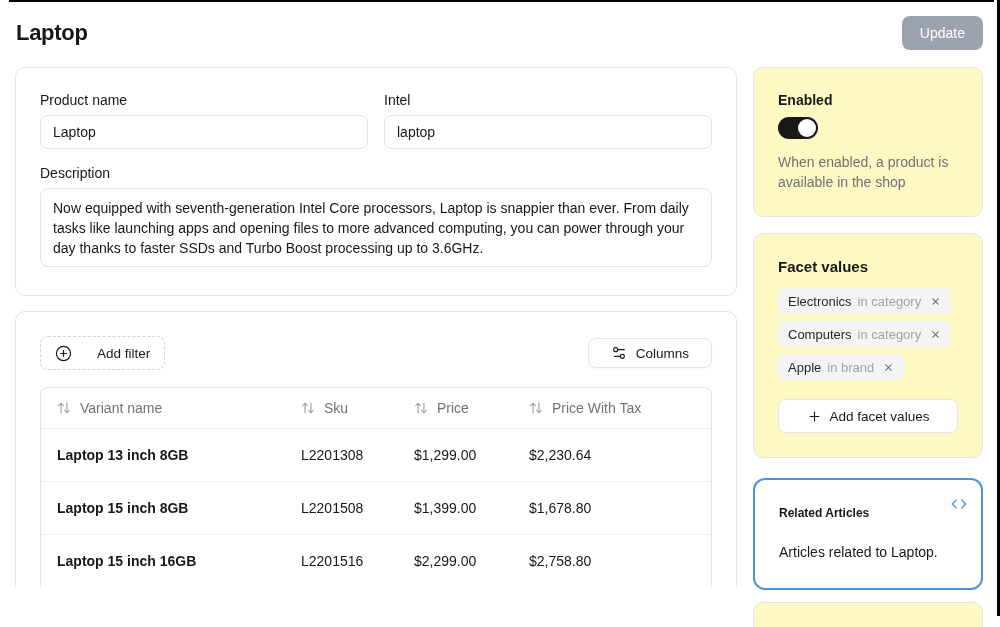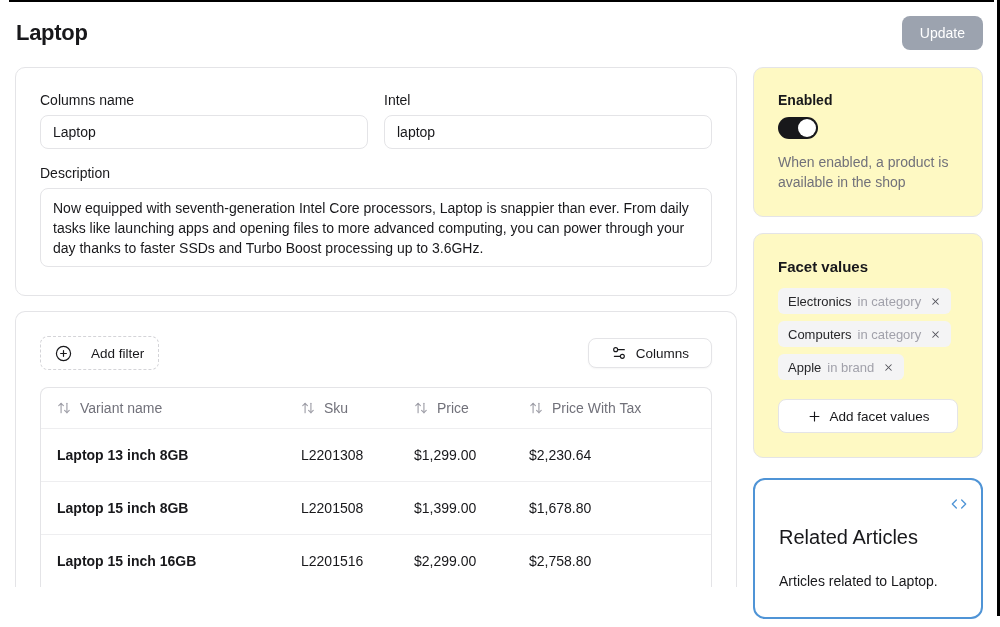--- a/index.html
+++ b/index.html
@@ -48,21 +48,21 @@
   .textarea {
     width: 100%; height: 79px; border: 1px solid #e4e4e7; border-radius: 8px;
     padding: 9px 12px; font-family: inherit; font-size: 14px; line-height: 20px;
     color: #18181b; background: #fff; resize: none; outline: none; overflow: hidden;
   }
 
   
   .card-variants { padding: 24px 24px 0 24px; border-bottom: none; border-radius: 10px 10px 0 0; }
   .toolbar { display: flex; justify-content: space-between; align-items: center; margin-bottom: 17px; }
   .btn-add-filter {
-    display: inline-flex; align-items: center; gap: 19px;
+    display: inline-flex; align-items: center; gap: 25px;
     border: 1px dashed #d4d4d8; background: #fff; border-radius: 8px;
     height: 34px; padding: 0 14px; font-family: inherit; font-size: 13.5px;
     font-weight: 500; color: #18181b; cursor: pointer;
   }
   .btn-columns {
     display: inline-flex; align-items: center; gap: 9px;
     border: 1px solid #e4e4e7; background: #fff; border-radius: 8px;
     height: 30px; padding: 0 22px; font-family: inherit; font-size: 13.5px;
     font-weight: 500; color: #18181b; cursor: pointer;
     box-shadow: 0 1px 2px rgba(0,0,0,0.04);
@@ -104,21 +104,21 @@
     margin-top: 12px; width: 100%; height: 34px;
     display: inline-flex; align-items: center; justify-content: center; gap: 8px;
     border: 1px solid #e4e4e7; background: #fff; border-radius: 8px;
     font-family: inherit; font-size: 13.5px; font-weight: 500; color: #18181b; cursor: pointer;
   }
 
   .card-related {
     position: relative; background: #fff; border: 2px solid #4f94d6;
     border-radius: 12px; padding: 26px 24px 28px 24px; margin-top: 20px;
   }
-  .related-title { font-size: 20px; font-weight: 400; margin-top: 20px; }
+  .related-title { font-size: 12px; font-weight: 700; }
   .related-desc { margin-top: 24px; font-size: 14px; }
   .code-icon { position: absolute; top: 16px; right: 14px; color: #4f94d6; display: inline-flex; cursor: pointer; }
 
   .card-assets { margin-top: 12px; padding: 24px; }
   svg { display: block; }
 </style>
 </head>
 <body>
 
 <div class="edge-top"></div>
@@ -129,21 +129,21 @@
   <button class="btn-update">Update</button>
 </header>
 
 <div class="main-row">
 
   <div class="col-left">
 
     <section class="card">
       <div class="field-row">
         <div class="field">
-          <label class="field-label">Columns name</label>
+          <label class="field-label">Product name</label>
           <input class="text-input" type="text" value="Laptop" style="">
         </div>
         <div class="field">
           <label class="field-label">Intel</label>
           <input class="text-input" type="text" value="laptop" style="">
         </div>
       </div>
       <div class="desc-field">
         <label class="field-label">Description</label>
         <textarea class="textarea" spellcheck="false" style="">Now equipped with seventh-generation Intel Core processors, Laptop is snappier than ever. From daily tasks like launching apps and opening files to more advanced computing, you can power through your day thanks to faster SSDs and Turbo Boost processing up to 3.6GHz.</textarea>

